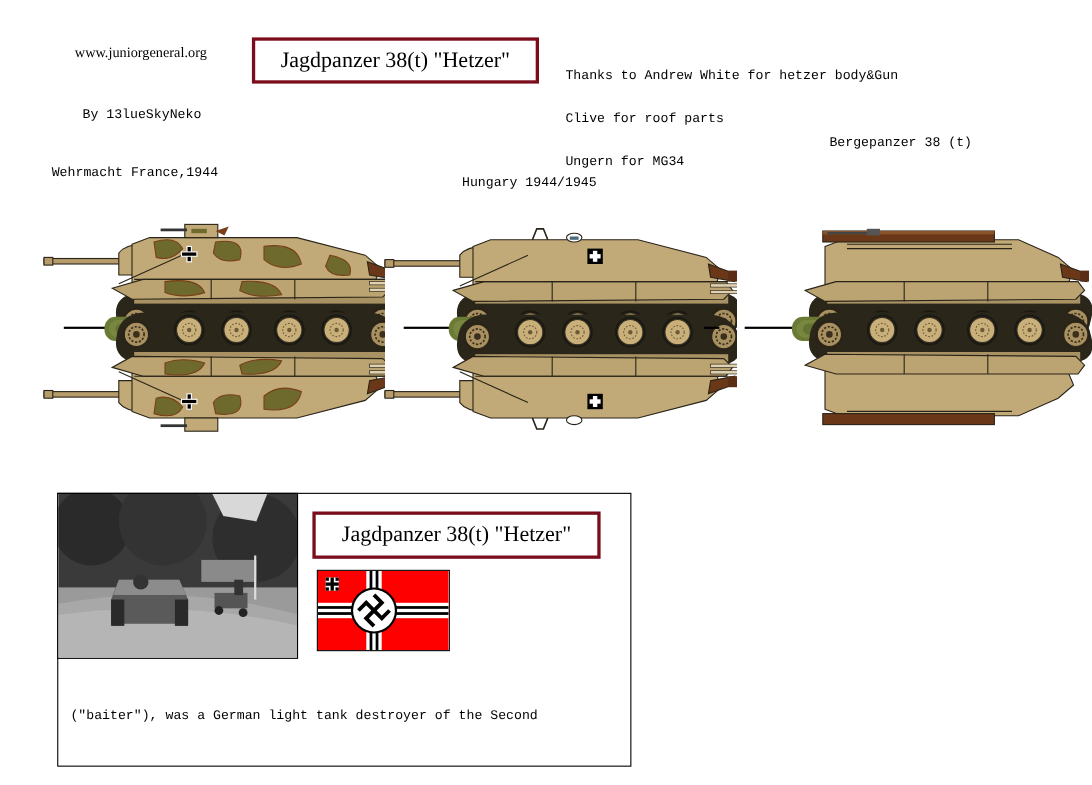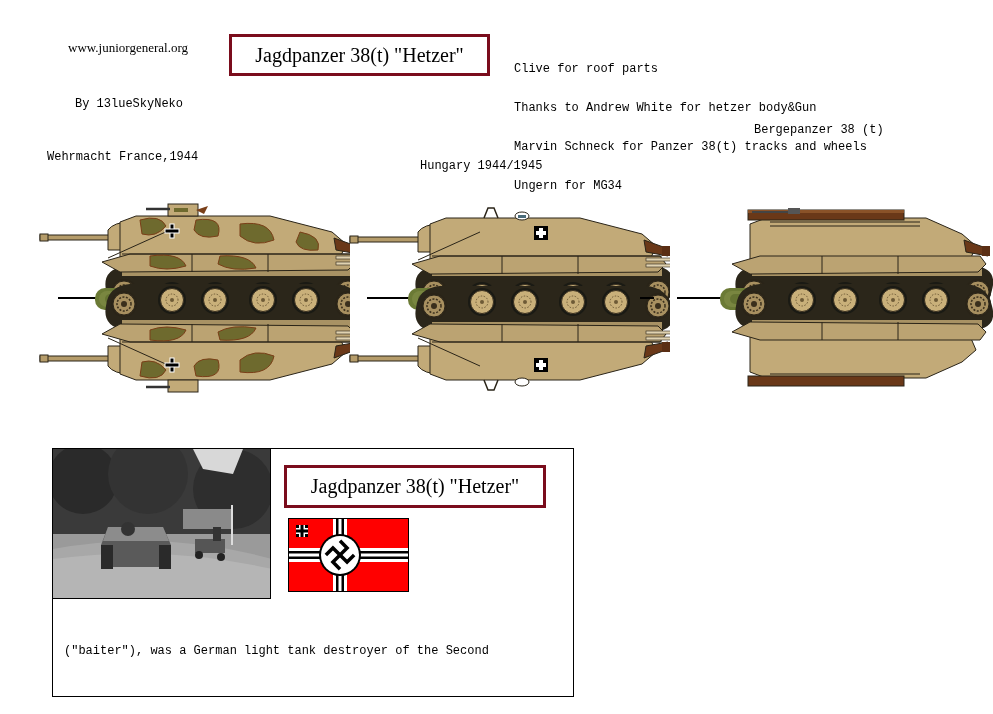--- a/index.html
+++ b/index.html
@@ -33,23 +33,22 @@
 </style>
 </head>
 <body>
 
 <div class="abs serif" id="site-url">www.juniorgeneral.org</div>
 <div class="abs mono" id="author">By 13lueSkyNeko</div>
 <div class="abs title-box serif" id="title-box-top">
   <span>Jagdpanzer 38(t) "Hetzer"</span>
 </div>
 <div class="abs mono" id="credits">
+  <div>Thanks to Andrew White for hetzer body&amp;Gun</div>
   <div>Clive for roof parts</div>
-  <div>Thanks to Andrew White for hetzer body&amp;Gun</div>
-  <div>Marvin Schneck for Panzer 38(t) tracks and wheels</div>
   <div>Ungern for MG34</div>
 </div>
 
 <div class="abs mono cap" id="cap-1">Wehrmacht France,1944</div>
 <div class="abs mono cap" id="cap-2">Hungary 1944/1945</div>
 <div class="abs mono cap" id="cap-3">Bergepanzer 38 (t)</div>
 
 <svg width="0" height="0" style="position:absolute">
   <defs>
     <g id="wheel">

